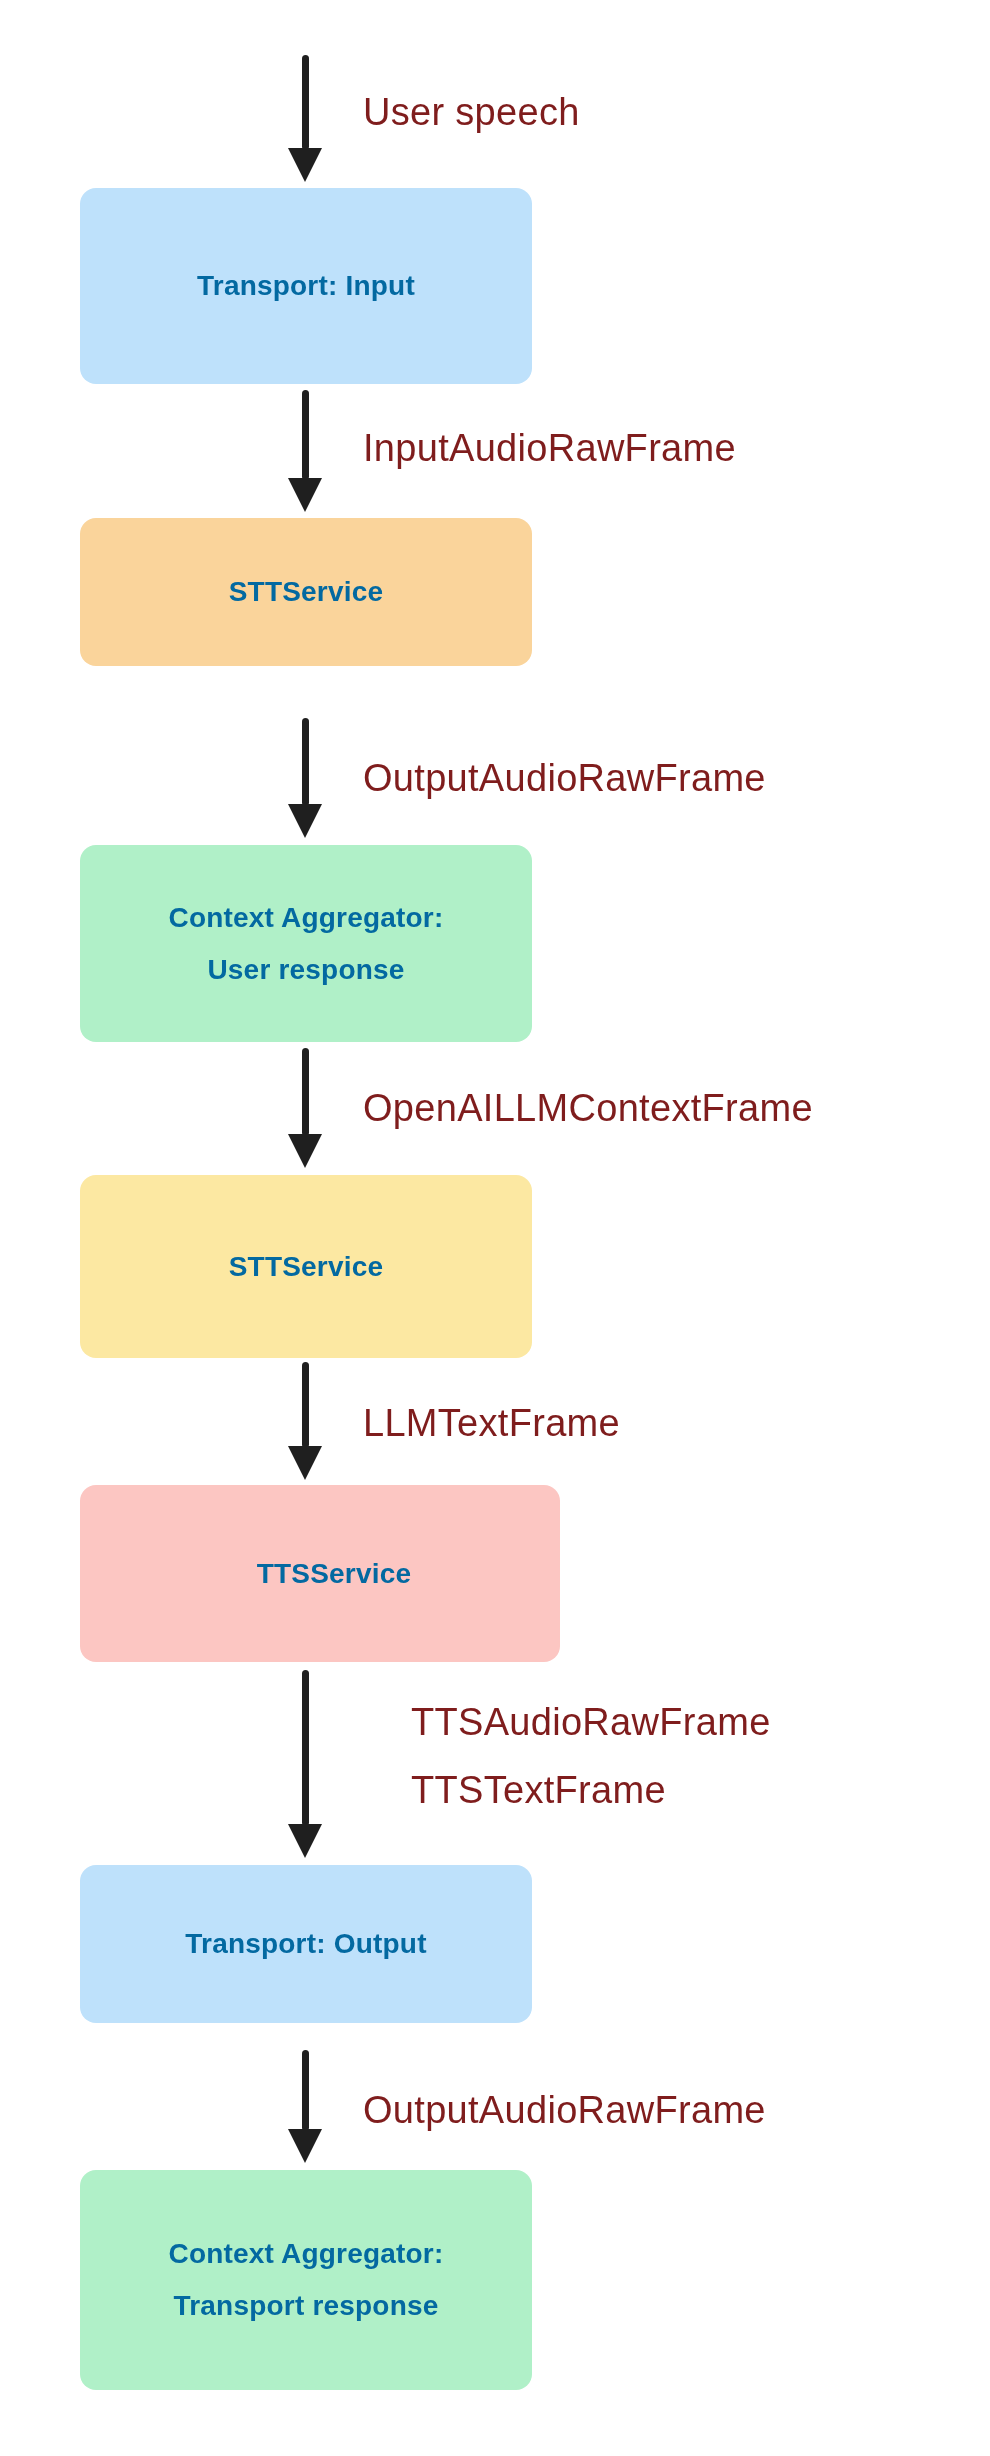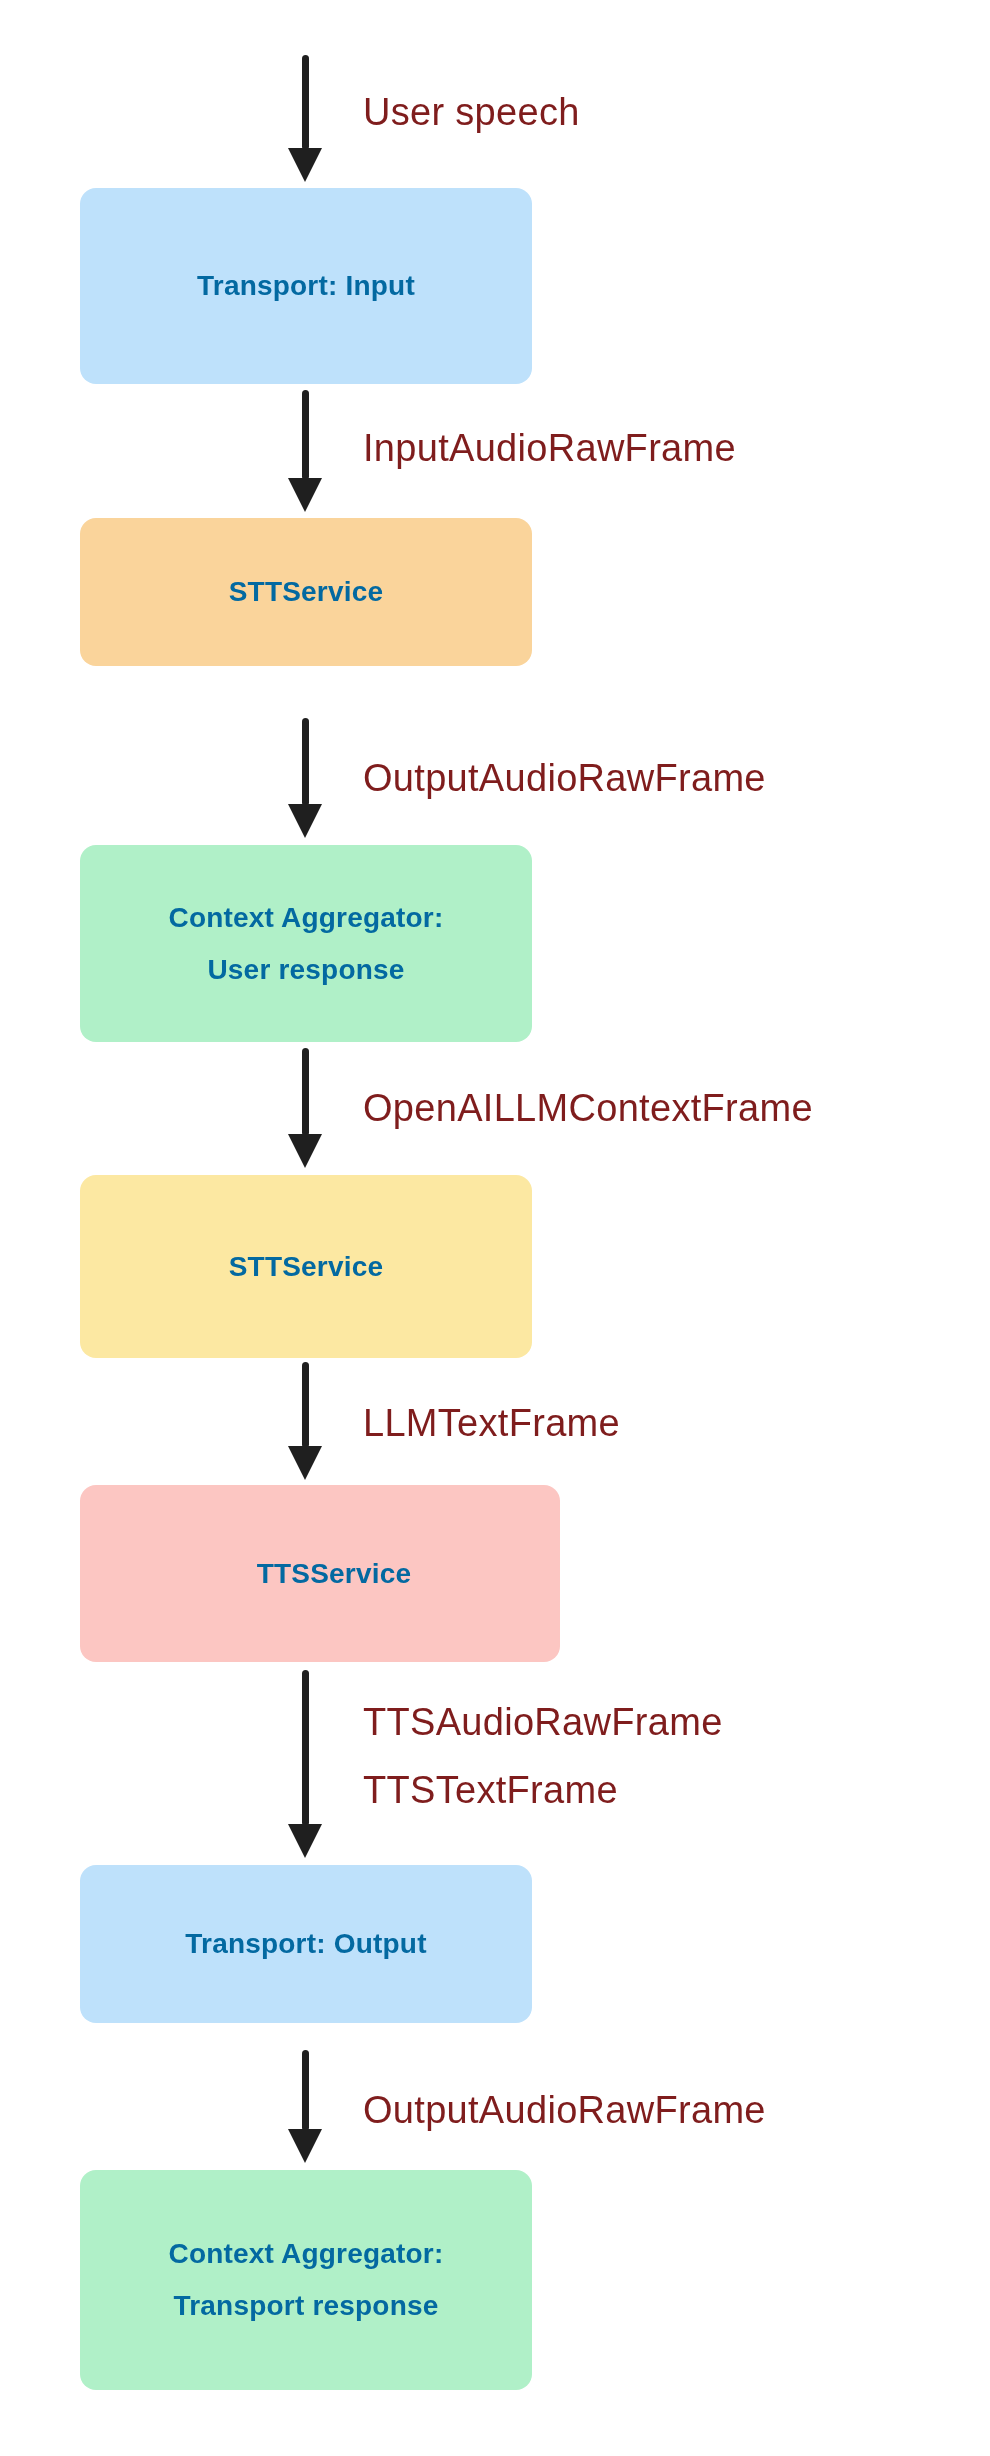--- a/index.html
+++ b/index.html
@@ -66,20 +66,21 @@
     left: 363px;
     font-size: 38px;
     font-weight: 500;
     color: #7f1d1d;
     line-height: 38px;
     letter-spacing: 0.3px;
     white-space: nowrap;
   }
   .edge-label.two-line {
     line-height: 68px;
+    margin-left: 48px;
   }
 </style>
 </head>
 <body>
 
 <div class="flow">
 
   <div class="arrow" style="top:55px;height:127px;">
     <div class="shaft"></div>
     <div class="head"></div>

